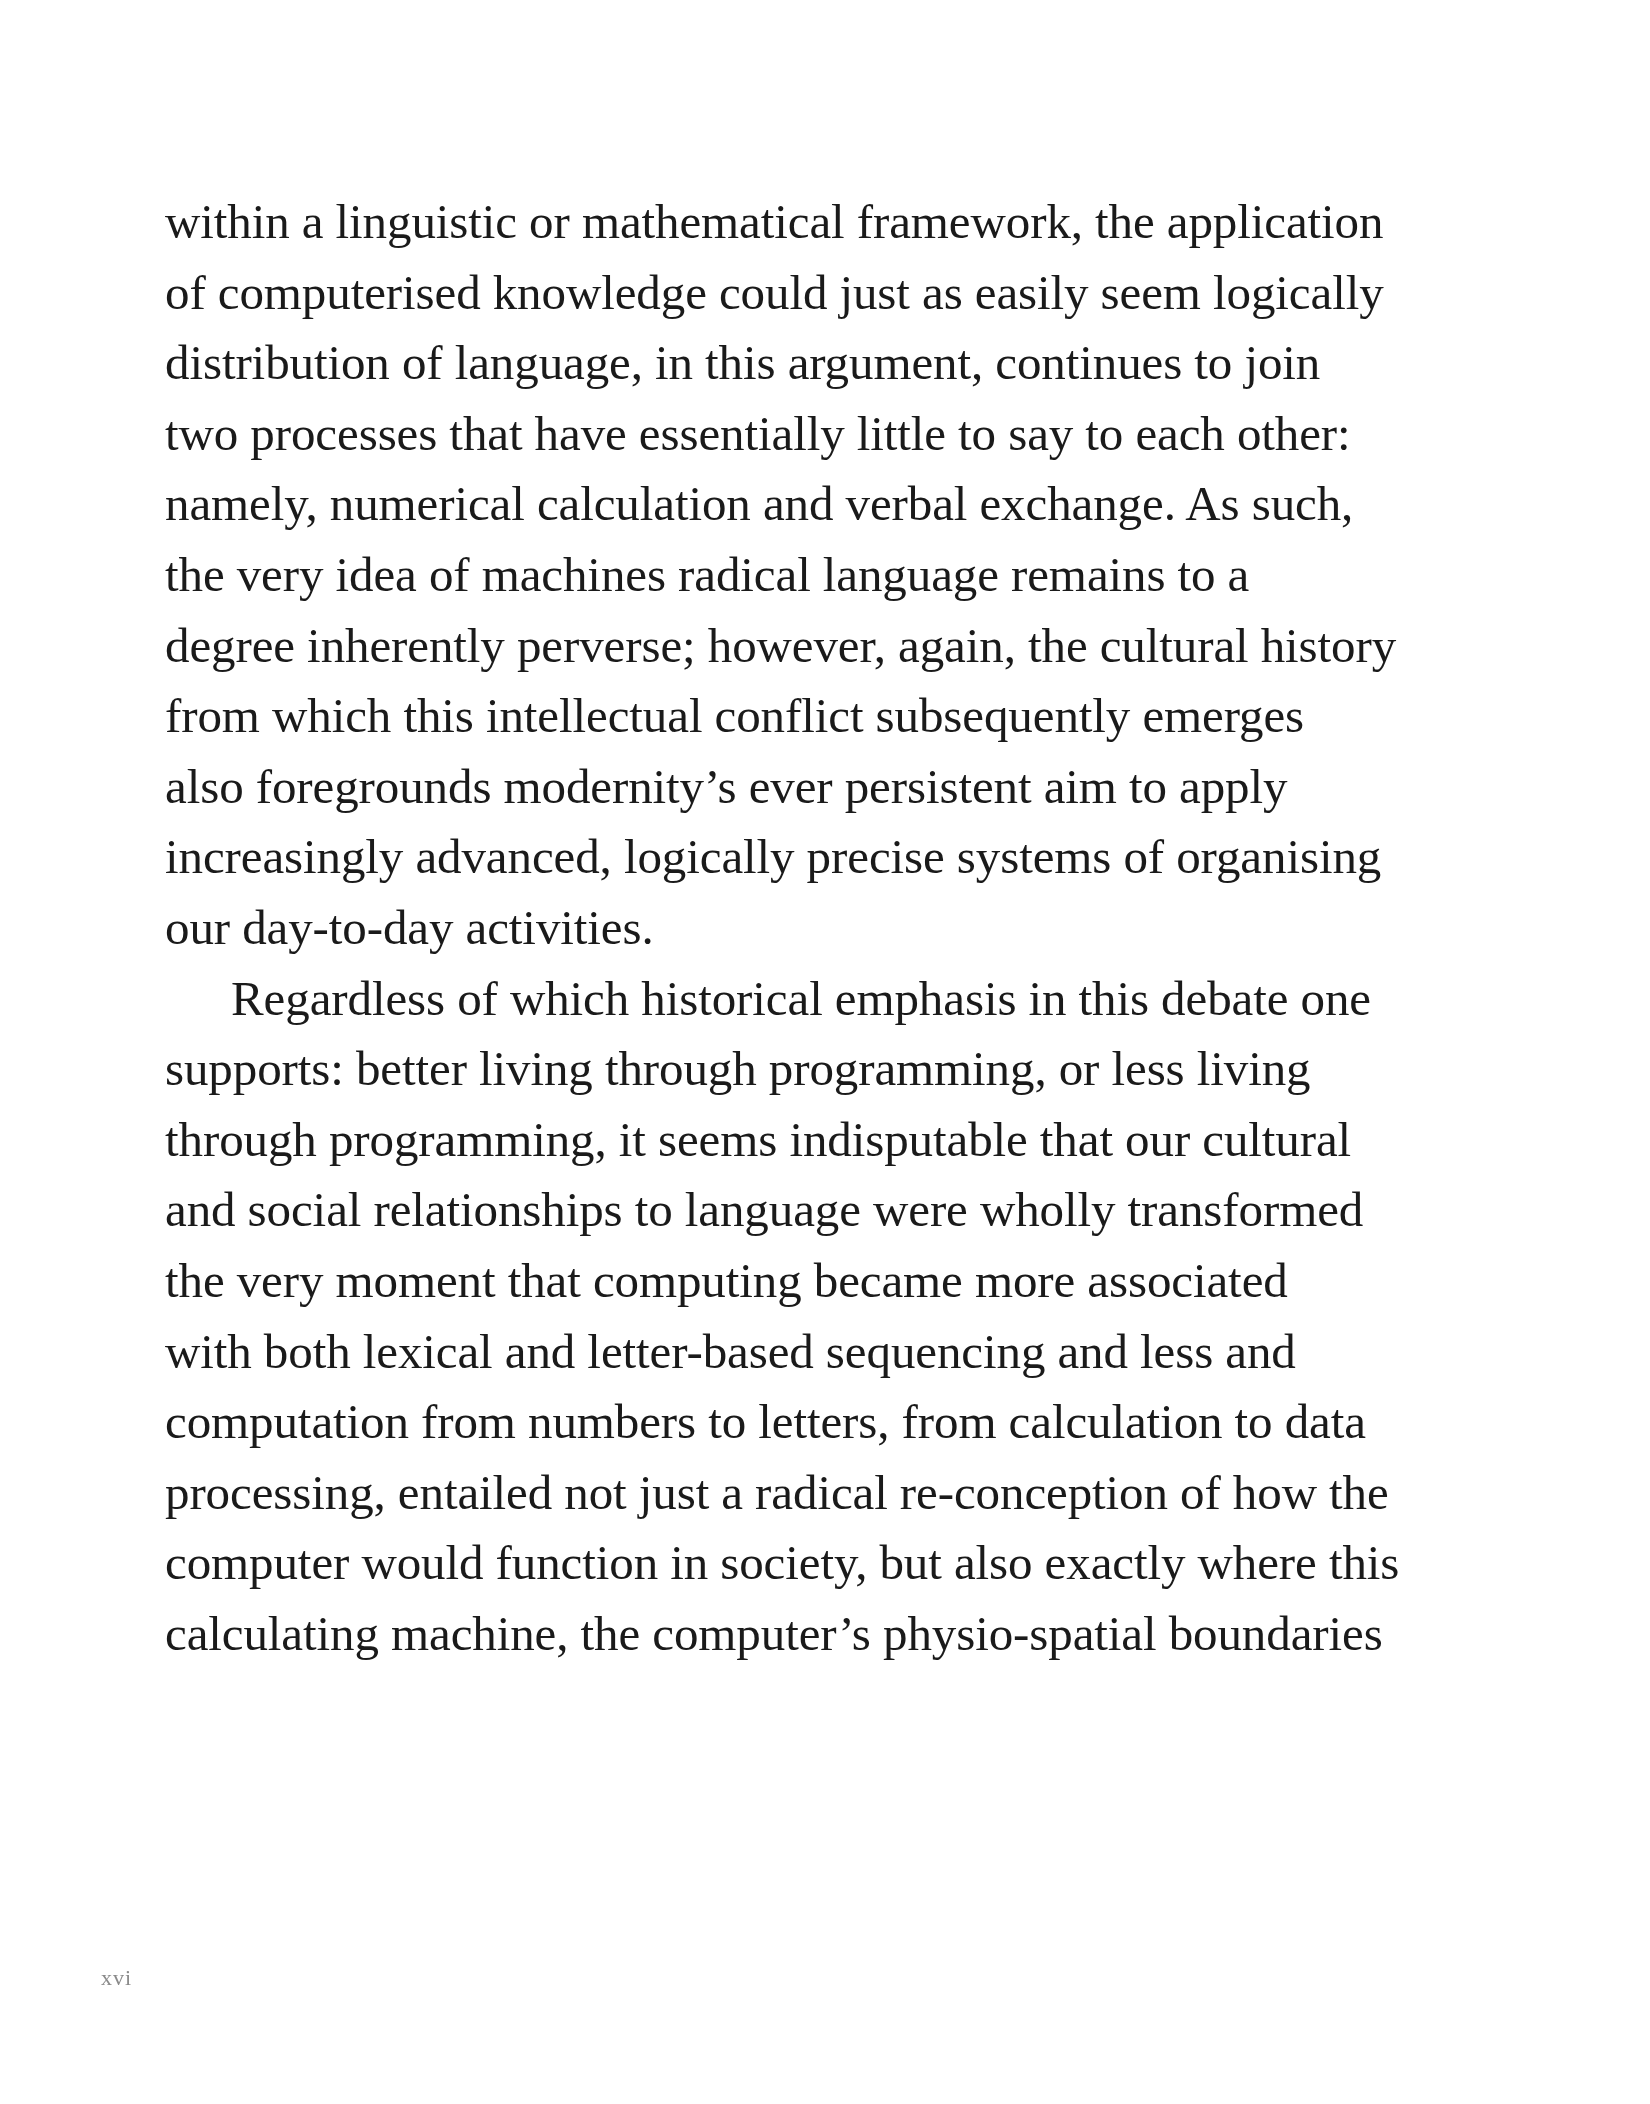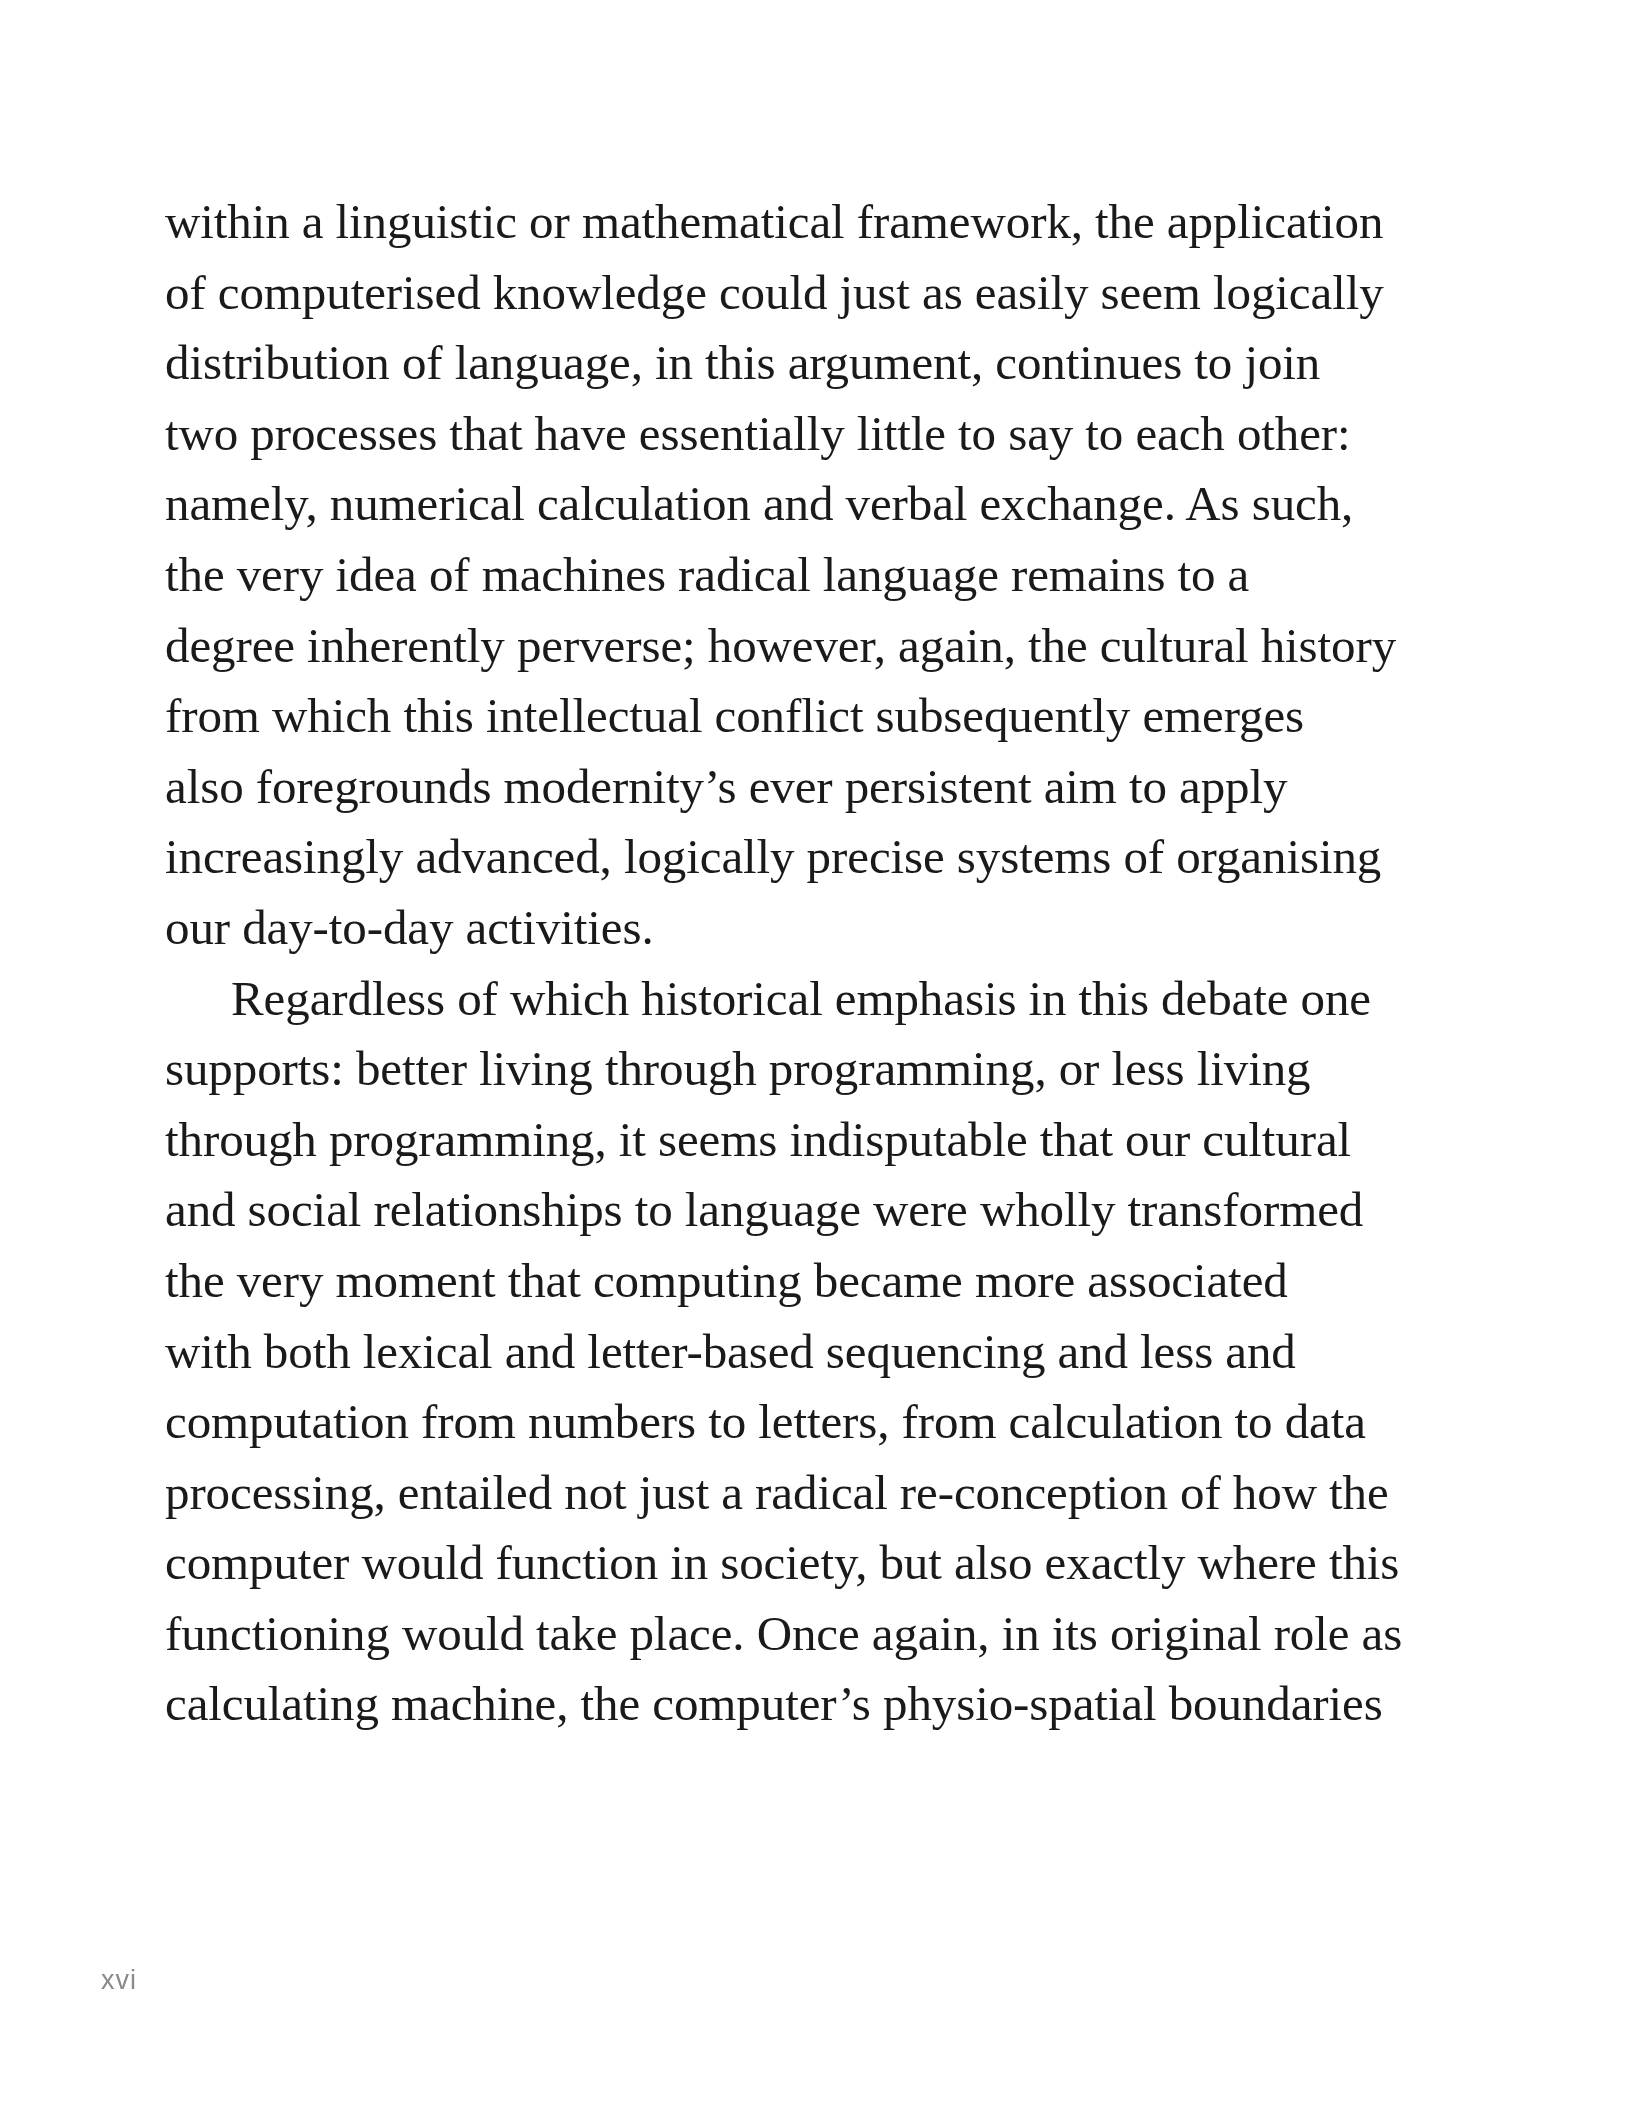--- a/index.html
+++ b/index.html
@@ -14,22 +14,22 @@
     line-height: 70.6px;
     color: #1a1a1a;
     letter-spacing: -0.1px;
   }
   .line { display: block; white-space: nowrap; }
   .line.indent { padding-left: 66px; }
   .page-number {
     position: absolute;
     left: 101px;
     top: 1965px;
-    font-family: Liberation Sans, sans-serif;
-    font-size: 27px;
+    font-family: Liberation Serif, serif;
+    font-size: 22px;
     color: #8a8a8a;
     letter-spacing: 1px;
   }
 </style>
 </head>
 <body>
 
 <div class="text-block">
   <div>
     <span class="line">within a linguistic or mathematical framework, the application</span>
@@ -47,18 +47,17 @@
   <div>
     <span class="line indent">Regardless of which historical emphasis in this debate one</span>
     <span class="line">supports: better living through programming, or less living</span>
     <span class="line">through programming, it seems indisputable that our cultural</span>
     <span class="line">and social relationships to language were wholly transformed</span>
     <span class="line">the very moment that computing became more associated</span>
     <span class="line">with both lexical and letter-based sequencing and less and</span>
     <span class="line">computation from numbers to letters, from calculation to data</span>
     <span class="line">processing, entailed not just a radical re-conception of how the</span>
     <span class="line">computer would function in society, but also exactly where this</span>
-    <span class="line">functioning would take place. Once again, in its original role as</span>
     <span class="line">calculating machine, the computer’s physio-spatial boundaries</span>
   </div>
 </div>
 
 <div class="page-number">xvi</div>
 
 </body></html>

